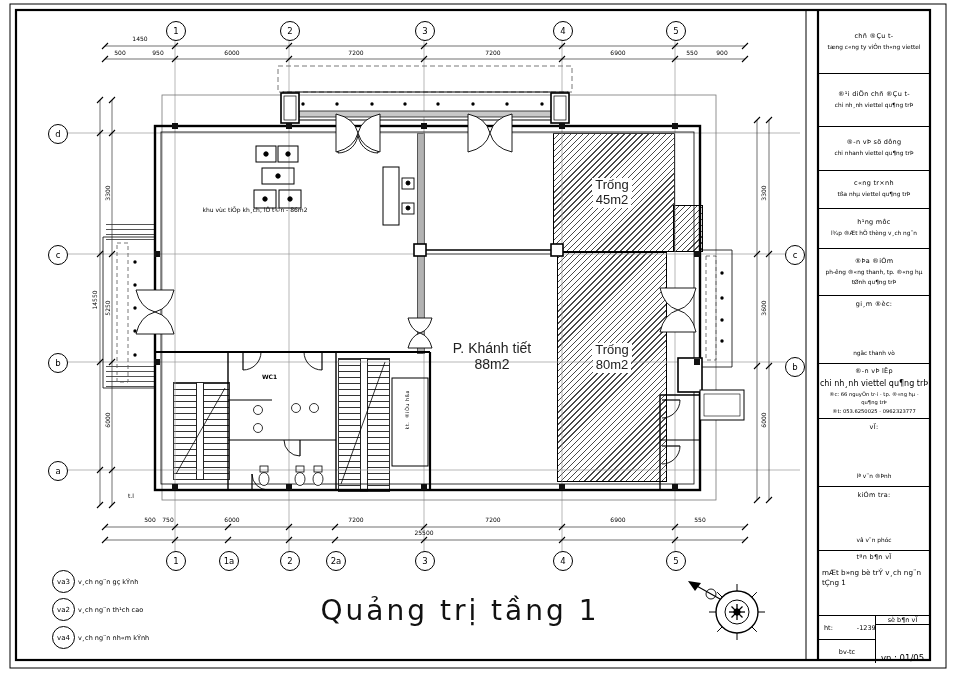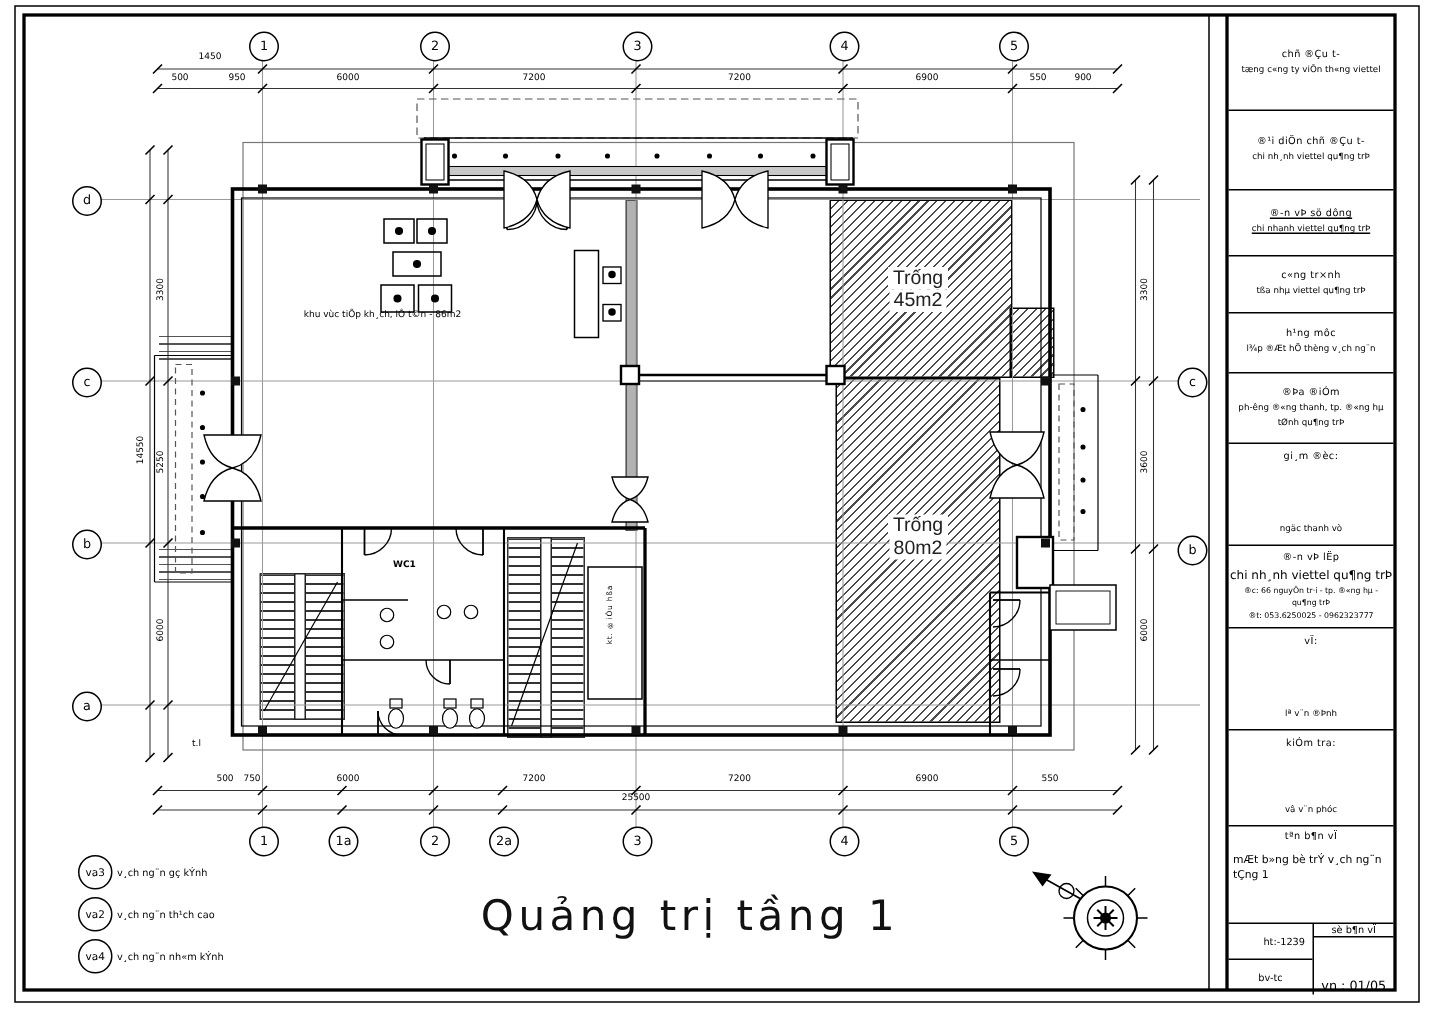--- a/index.html
+++ b/index.html
@@ -35,21 +35,21 @@
   .tbrow .ln{font-size:5.8px;line-height:1.7;white-space:nowrap;}
   .tbrow .em{font-size:8px;line-height:1.5;white-space:nowrap;}
   .tbrow .adr{font-size:5.2px;line-height:1.6;white-space:normal;}
   .tbsign{justify-content:space-between;padding:4px 3px;}
   .tbname .dn{font-size:7.2px;text-align:left;align-self:flex-start;margin-top:4px;line-height:1.4;}
   .tbfoot{flex:1;display:flex;flex-direction:row;padding:0;}
   .tbfoot .fl{width:56px;border-right:1px solid #000;display:flex;flex-direction:column;}
   .tbfoot .fr{flex:1;display:flex;flex-direction:column;gap:28px;}
   .fcell{flex:1;display:flex;align-items:center;justify-content:center;font-size:6.5px;box-sizing:border-box;}
   .fcell.b1{border-bottom:1px solid #000;}
-  .fht{justify-content:flex-end;padding:0 5px;}
+  .fht{justify-content:flex-start;padding:0 5px;gap:24px;}
   .fbig{font-size:8.5px;}
   #maintitle{left:300px;top:594px;width:320px;text-align:center;font-size:28px;letter-spacing:3px;
     color:#111;font-family:"DejaVu Sans",sans-serif;font-weight:400;}
   .vert{writing-mode:vertical-rl;transform:rotate(180deg);font-size:5px;letter-spacing:.5px;}
   .gray-part{left:417px;top:133px;width:6px;height:219px;background:#b2b2b2;border:.5px solid #555;}
 </style>
 </head>
 <body>
 
 <div id="sheet">
@@ -331,20 +331,24 @@
       <polygon points="688,581 701,583 695,591" fill="#000" stroke="none"></polygon>
     </g>
   </svg>
 
   <div class="abs tiny" style="left:185px;top:206px;width:140px;text-align:center;">khu vùc tiÕp kh¸ch, lÔ t©n - 86m2</div>
 
   <div class="abs roomlbl" style="left:562px;top:178px;width:100px;font-size:13px;">
     <span class="chip">Trống</span><br>
     <span class="chip">45m2</span>
   </div>
+  <div class="abs roomlbl" style="left:432px;top:340px;width:120px;font-size:14px;">
+    <span>P. Khánh tiết</span><br>
+    <span>88m2</span>
+  </div>
   <div class="abs roomlbl" style="left:562px;top:343px;width:100px;font-size:13px;">
     <span class="chip">Trống</span><br>
     <span class="chip">80m2</span>
   </div>
 
   <div class="abs tiny" style="left:262px;top:373px;font-weight:bold;">WC1</div>
   <div class="abs vert" style="left:404px;top:390px;">kt. ®iÒu hßa</div>
   <div class="abs tiny" style="left:128px;top:492px;">t.l</div>
 
   <div id="maintitle" class="abs">Quảng trị tầng 1</div>
@@ -411,21 +415,21 @@
     </div>
   <div id="titleblock" class="abs">
       <div class="tbrow" style="height: 63px; flex: 0 0 63px;">
         <div class="hd">chñ ®Çu t-</div>
         <div class="ln">tæng c«ng ty viÔn th«ng viettel</div>
       </div>
       <div class="tbrow" style="height: 53px; flex: 0 0 53px;">
         <div class="hd">®¹i diÖn chñ ®Çu t-</div>
         <div class="ln">chi nh¸nh viettel qu¶ng trÞ</div>
       </div>
-      <div class="tbrow" style="height: 44px; flex: 0 0 44px; text-decoration: underline;">
+      <div class="tbrow" style="height: 44px; flex: 0 0 44px;">
         <div class="hd">®-n vÞ sö dông</div>
         <div class="ln">chi nhanh viettel qu¶ng trÞ</div>
       </div>
       <div class="tbrow" style="height: 38px; flex: 0 0 38px;">
         <div class="hd">c«ng tr×nh</div>
         <div class="ln">tßa nhµ viettel qu¶ng trÞ</div>
       </div>
       <div class="tbrow" style="height: 40px; flex: 0 0 40px;">
         <div class="hd">h¹ng môc</div>
         <div class="ln">l¾p ®Æt hÖ thèng v¸ch ng¨n</div>

